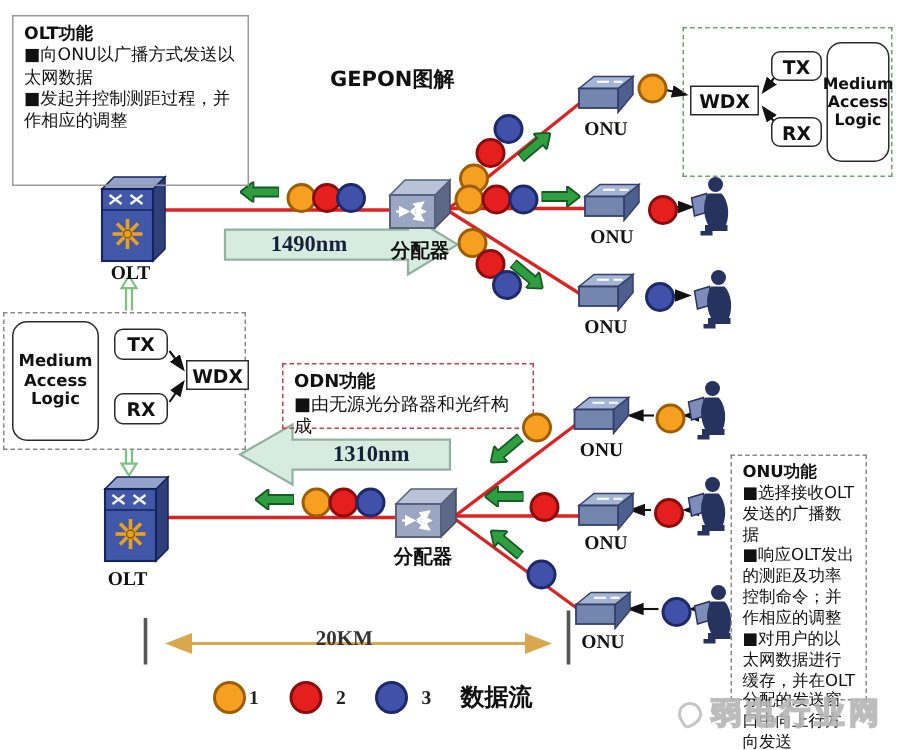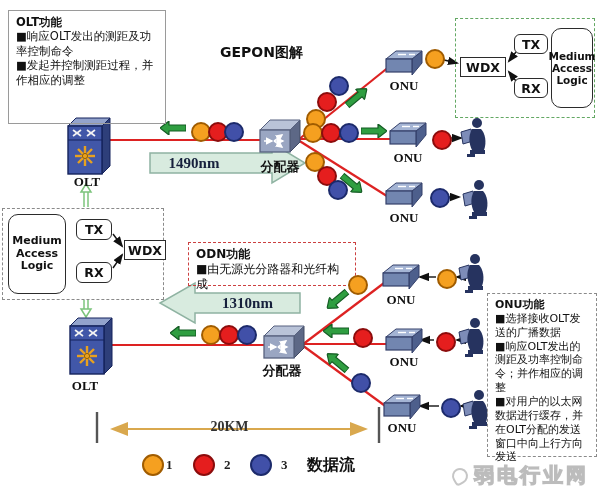--- a/index.html
+++ b/index.html
@@ -228,21 +228,21 @@
     <g transform="translate(458,316)">
         <use href="#sym-user"></use>
       </g>
     <g transform="translate(462,388)">
         <use href="#sym-user"></use>
       </g>
   </svg>
 
   <div class="abs funcbox box-solid-gray" style="left:8px;top:10px;width:158px;height:114px;">
     <div class="t">OLT功能</div>
-    <div>■响应OLT发出的测距及功率控制命令</div>
+    <div>■向ONU以广播方式发送以太网数据</div>
     <div>■发起并控制测距过程，并作相应的调整</div>
   </div>
 
   <div class="abs title" style="left:220px;top:44px;">GEPON图解</div>
 
   <div class="abs box-dashed-green" style="left:455px;top:18px;width:140px;height:100px;z-index:1;"></div>
   <div class="abs chip" style="left:460px;top:57px;width:46px;height:20px;">WDX</div>
   <div class="abs chip rnd" style="left:514px;top:34px;width:34px;height:20px;">TX</div>
   <div class="abs chip rnd" style="left:514px;top:78px;width:34px;height:20px;">RX</div>
   <div class="abs chip big" style="left:551px;top:28px;width:42px;height:80px;">Medium Access Logic</div>
@@ -251,39 +251,39 @@
   <div class="abs chip big" style="left:8px;top:214px;width:58px;height:80px;font-size:11px;">Medium Access Logic</div>
   <div class="abs chip rnd" style="left:76px;top:219px;width:36px;height:21px;">TX</div>
   <div class="abs chip rnd" style="left:76px;top:262px;width:36px;height:21px;">RX</div>
   <div class="abs chip" style="left:124px;top:240px;width:42px;height:20px;">WDX</div>
 
   <div class="abs funcbox box-dashed-red" style="left:188px;top:228px;width:168px;height:44px;font-size:12px;">
     <div class="t">ODN功能</div>
     <div>■由无源光分路器和光纤构成</div>
   </div>
 
-  <div class="abs funcbox box-dashed-gray" style="left:487px;top:293px;width:110px;height:164px;font-size:11px;">
+  <div class="abs funcbox box-dashed-gray" style="left:487px;top:303px;width:91px;height:164px;font-size:11px;">
     <div class="t">ONU功能</div>
     <div>■选择接收OLT发送的广播数据</div>
     <div>■响应OLT发出的测距及功率控制命令；并作相应的调整</div>
     <div>■对用户的以太网数据进行缓存，并在OLT分配的发送窗口中向上行方向发送</div>
   </div>
 
   <div class="abs devlbl" style="left:66px;top:174px;width:42px;">OLT</div>
   <div class="abs devlbl" style="left:64px;top:378px;width:42px;">OLT</div>
   <div class="abs devlbl" style="left:254px;top:158px;width:52px;">分配器</div>
   <div class="abs devlbl" style="left:256px;top:362px;width:52px;">分配器</div>
   <div class="abs devlbl" style="left:384px;top:78px;width:40px;">ONU</div>
   <div class="abs devlbl" style="left:388px;top:150px;width:40px;">ONU</div>
   <div class="abs devlbl" style="left:384px;top:210px;width:40px;">ONU</div>
   <div class="abs devlbl" style="left:381px;top:292px;width:40px;">ONU</div>
   <div class="abs devlbl" style="left:384px;top:354px;width:40px;">ONU</div>
   <div class="abs devlbl" style="left:382px;top:420px;width:40px;">ONU</div>
 
-  <div class="abs wavetxt" style="left:144px;top:155px;width:100px;">1490nm</div>
+  <div class="abs wavetxt" style="left:156px;top:155px;width:100px;">1490nm</div>
   <div class="abs wavetxt" style="left:200px;top:295px;width:95px;">1310nm</div>
 
   <div class="pkt o" style="left:191px;top:122px;"></div>
   <div class="pkt r" style="left:208px;top:122px;"></div>
   <div class="pkt b" style="left:224px;top:122px;"></div>
 
   <div class="pkt o" style="left:306px;top:109px;"></div>
   <div class="pkt r" style="left:317px;top:92px;"></div>
   <div class="pkt b" style="left:329px;top:76px;"></div>
   <div class="pkt o" style="left:303px;top:123px;"></div>

